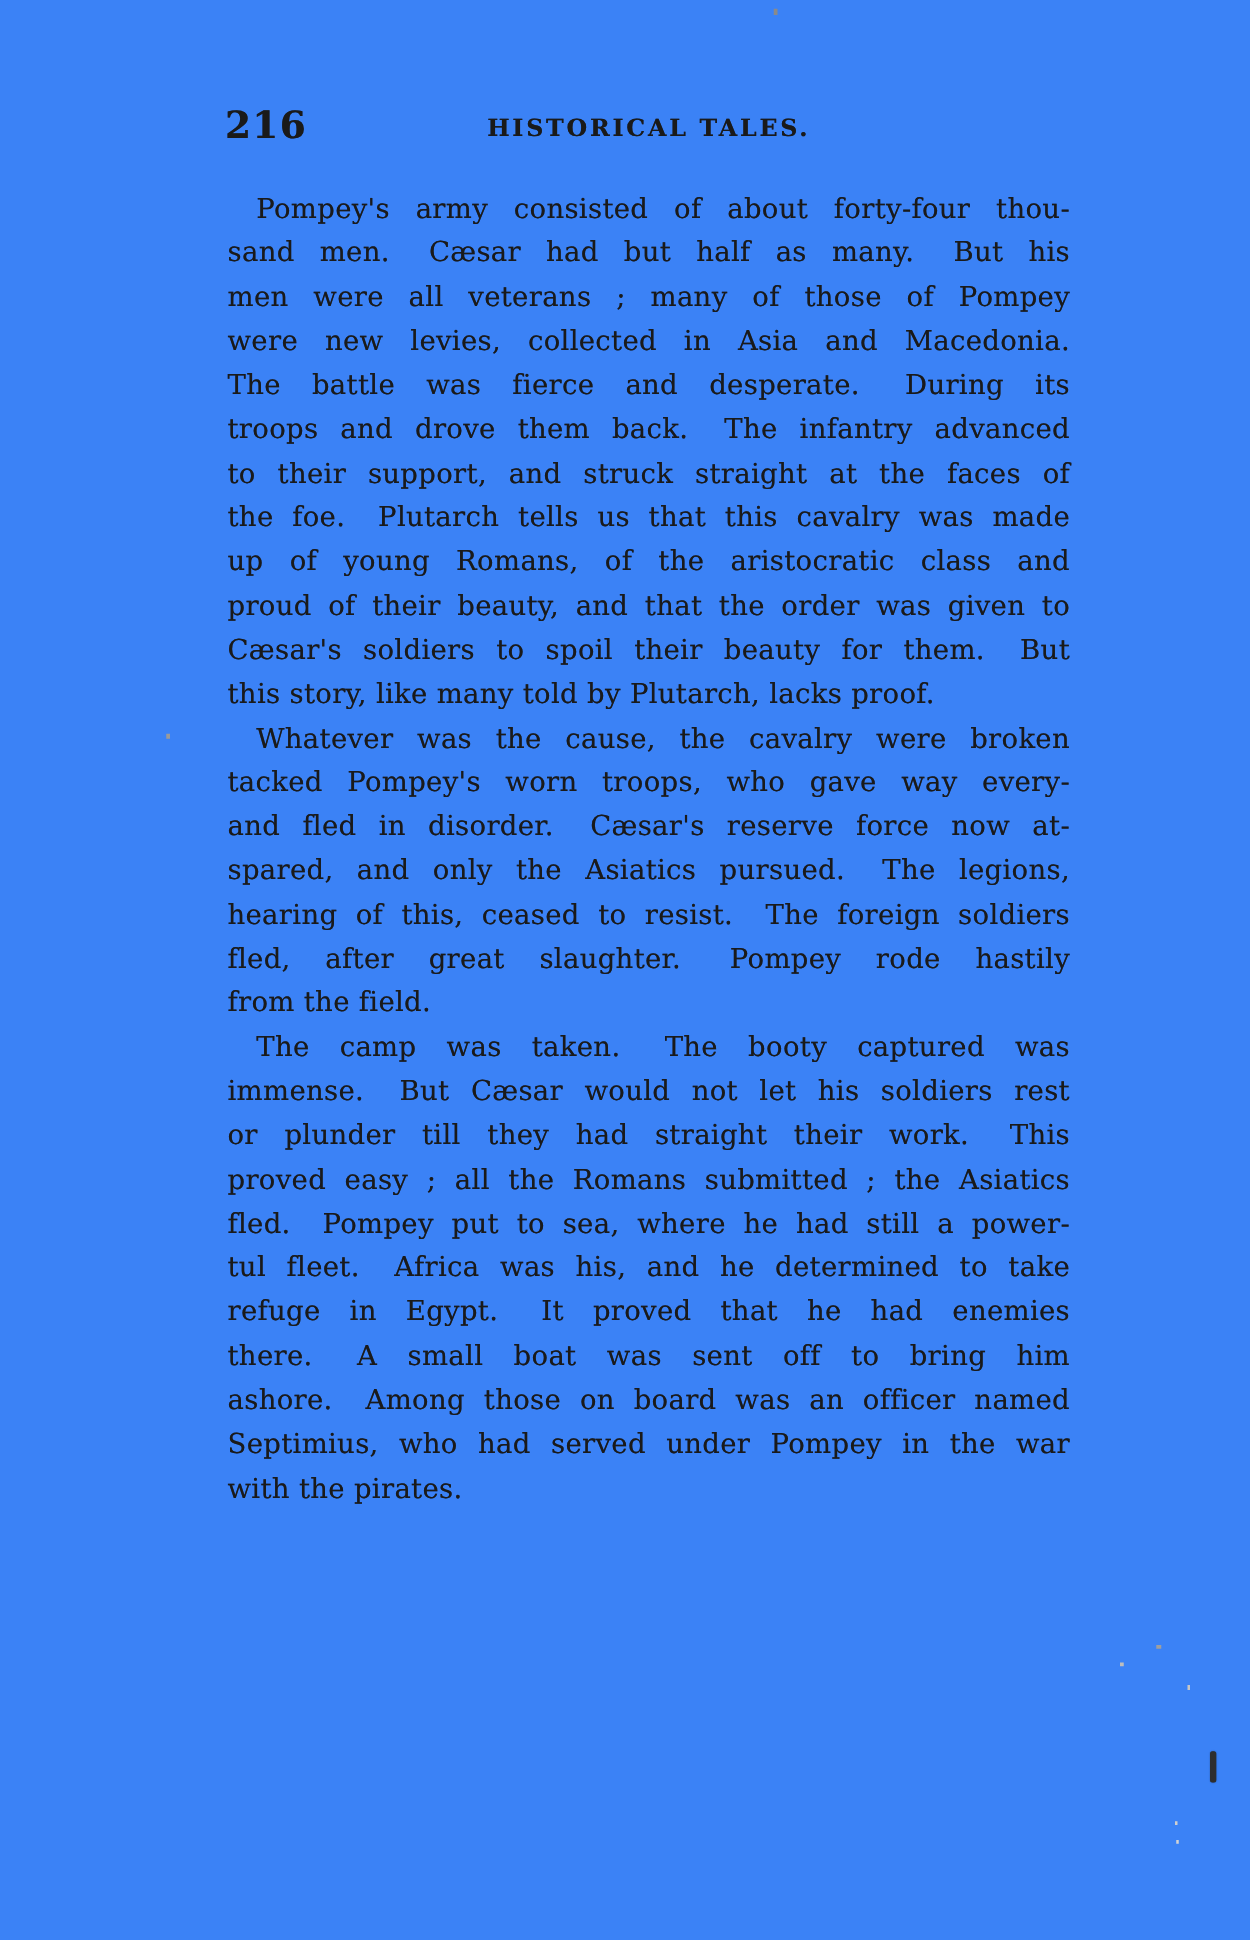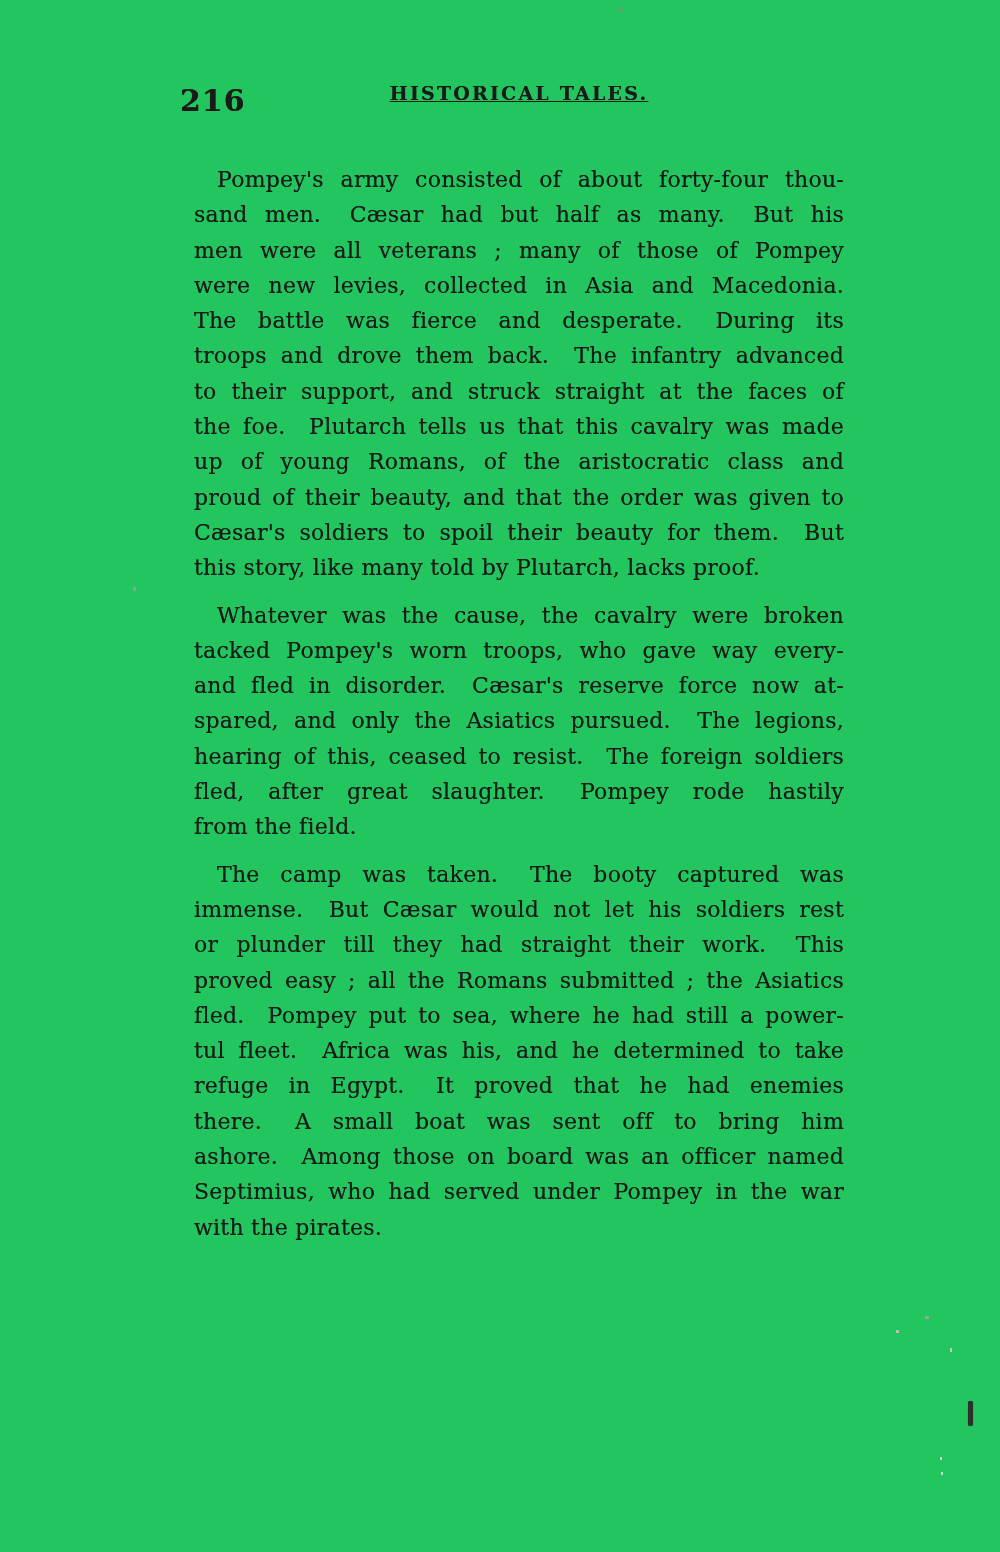--- a/index.html
+++ b/index.html
@@ -9,21 +9,21 @@
   body {
     width: 1000px;
     height: 1552px;
     position: relative;
     background: #ffffff;
     font-family: "DejaVu Serif", "Liberation Serif", serif;
   }
   .page {
     position: absolute;
     inset: 0;
-    background: #22c55e;
+    background: #3b82f6;
     color: #1a1a1a;
     overflow: hidden;
   }
   .header {
     position: absolute;
     left: 182px;
     top: 86px;
     width: 674px;
     height: 32px;
   }
@@ -33,39 +33,38 @@
     bottom: 0;
     font-size: 30px;
     font-weight: 700;
     letter-spacing: 1px;
     text-shadow: 0 0 0.5px rgba(20,20,20,0.65);
   }
   .running-title {
     position: absolute;
     left: 0;
     right: 0;
-    bottom: 14px;
+    bottom: 4px;
     text-align: center;
     font-size: 19px;
     font-weight: 700;
     letter-spacing: 2.2px;
     text-shadow: 0 0 0.5px rgba(20,20,20,0.65);
-    text-decoration: underline;
   }
   .body-text {
     position: absolute;
     left: 182px;
     top: 150px;
     width: 674px;
     font-size: 22px;
     line-height: 35.3px;
     letter-spacing: 0.25px;
     text-shadow: 0 0 0.5px rgba(20,20,20,0.6);
   }
-  .paragraph { margin: 12px; }
+  .paragraph { margin: 0; }
   .line {
     text-align: justify;
     text-align-last: justify;
   }
   .line.first { text-indent: 23px; }
   .line.last  { text-align-last: left; }
   .artifact { position: absolute; }
   .artifact.dot-top      { left: 619px; top: 7px;    width: 3px; height: 5px;  background: #8a8a8a; }
   .artifact.dot-margin   { left: 133px; top: 587px;  width: 3px; height: 4px;  background: #9a9a9a; }
   .artifact.speck-1      { left: 925px; top: 1316px; width: 4px; height: 3px;  background: #9f9f9f; }

